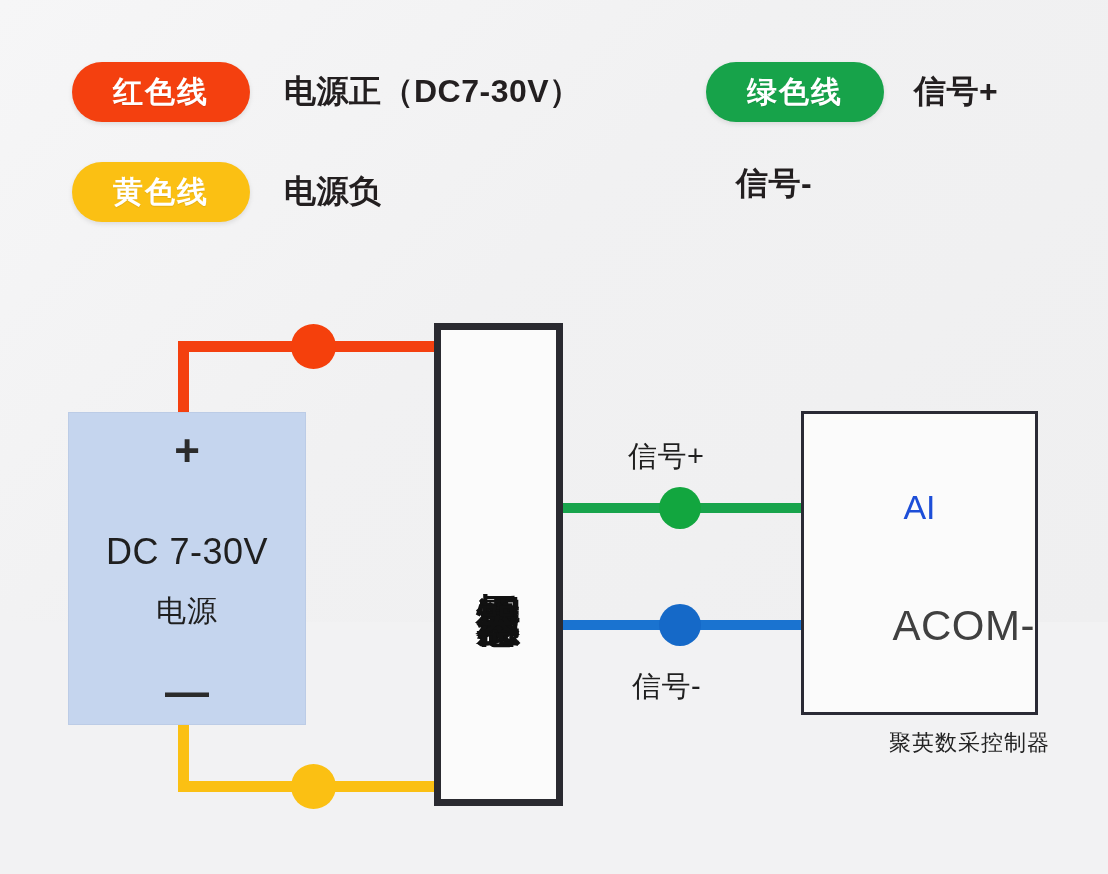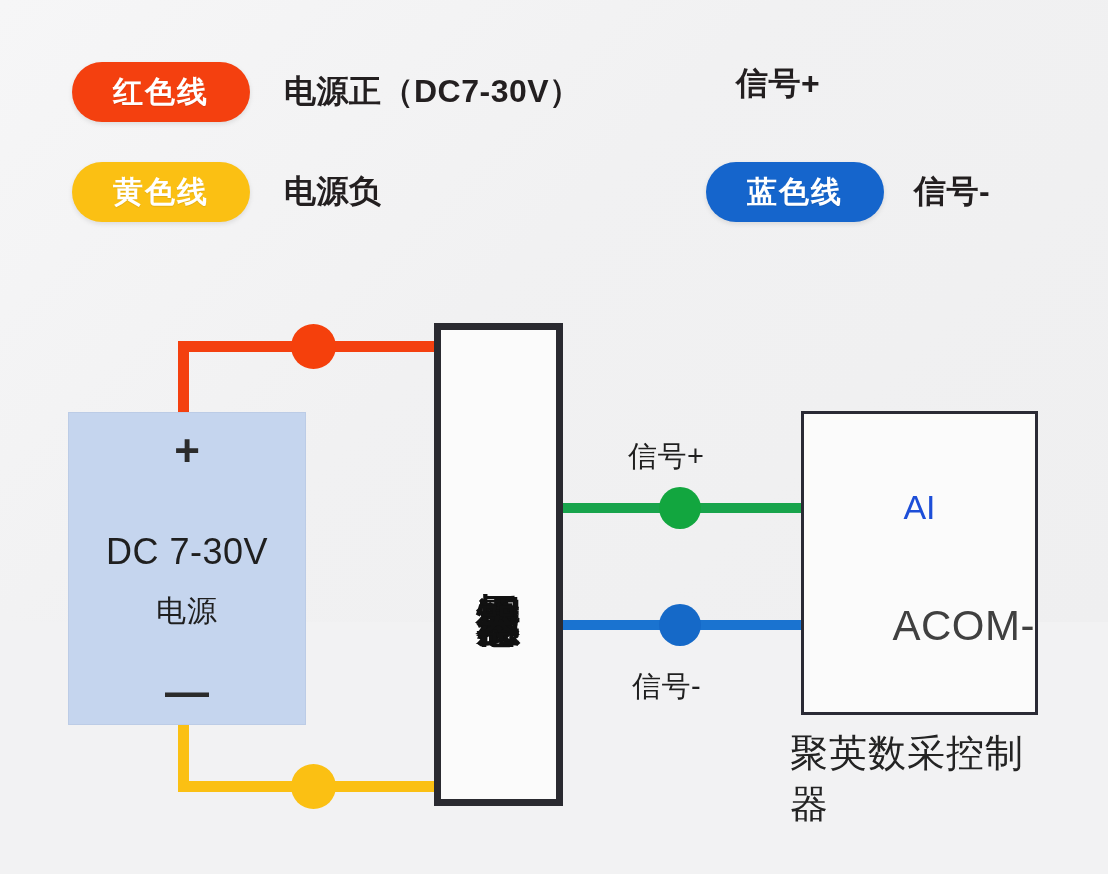--- a/index.html
+++ b/index.html
@@ -61,45 +61,45 @@
 
   .box-ctrl{
     position:absolute;left:801px;top:411px;width:237px;height:304px;
     background:#fbfbfb;border:3px solid #2a2a35;box-sizing:border-box;
   }
   .ctrl-ai{position:absolute;left:0;top:74px;width:100%;text-align:center;
     font-size:34px;color:#1d4ed8;}
   .ctrl-acom{position:absolute;left:0;top:188px;width:100%;text-align:right;
     font-size:42px;color:#404040;letter-spacing:0.5px;}
   .ctrl-caption{position:absolute;left:790px;top:728px;width:260px;
-    text-align:left;font-size:38px;color:#232323;letter-spacing:1px;}
+    text-align:right;font-size:22px;color:#232323;letter-spacing:1px;}
 
   .sig-label{position:absolute;font-size:29px;color:#1f1f1f;letter-spacing:0.5px;}
 </style>
 </head>
 <body>
 
 <div id="stage">
 
   <div class="legend-row" style="left:72px;top:62px;">
     <div class="pill" style="background:#f4400f;">红色线</div>
     <div class="legend-text">电源正（DC7-30V）</div>
   </div>
 
   <div class="legend-row" style="left:72px;top:162px;">
     <div class="pill" style="background:#fbc013;">黄色线</div>
     <div class="legend-text">电源负</div>
   </div>
 
   <div class="legend-row" style="left:706px;top:62px;">
+    <div class="pill" style="background:#17a34a;">绿色线</div>
     <div class="legend-text small-gap">信号+</div>
   </div>
 
   <div class="legend-row" style="left:706px;top:162px;">
-    <div class="pill" style="background:#1565cc;">蓝色线</div>
     <div class="legend-text small-gap">信号-</div>
   </div>
 
   <div id="diagram">
 
     <div class="wire" style="left:178px;top:341px;width:11px;height:80px;background:#f4400f;"></div>
     <div class="wire" style="left:178px;top:341px;width:262px;height:11px;background:#f4400f;"></div>
     <div class="dot" style="left:291px;top:324px;width:45px;height:45px;background:#f5400c;"></div>
 
     <div class="wire" style="left:178px;top:716px;width:11px;height:76px;background:#fbc013;"></div>

